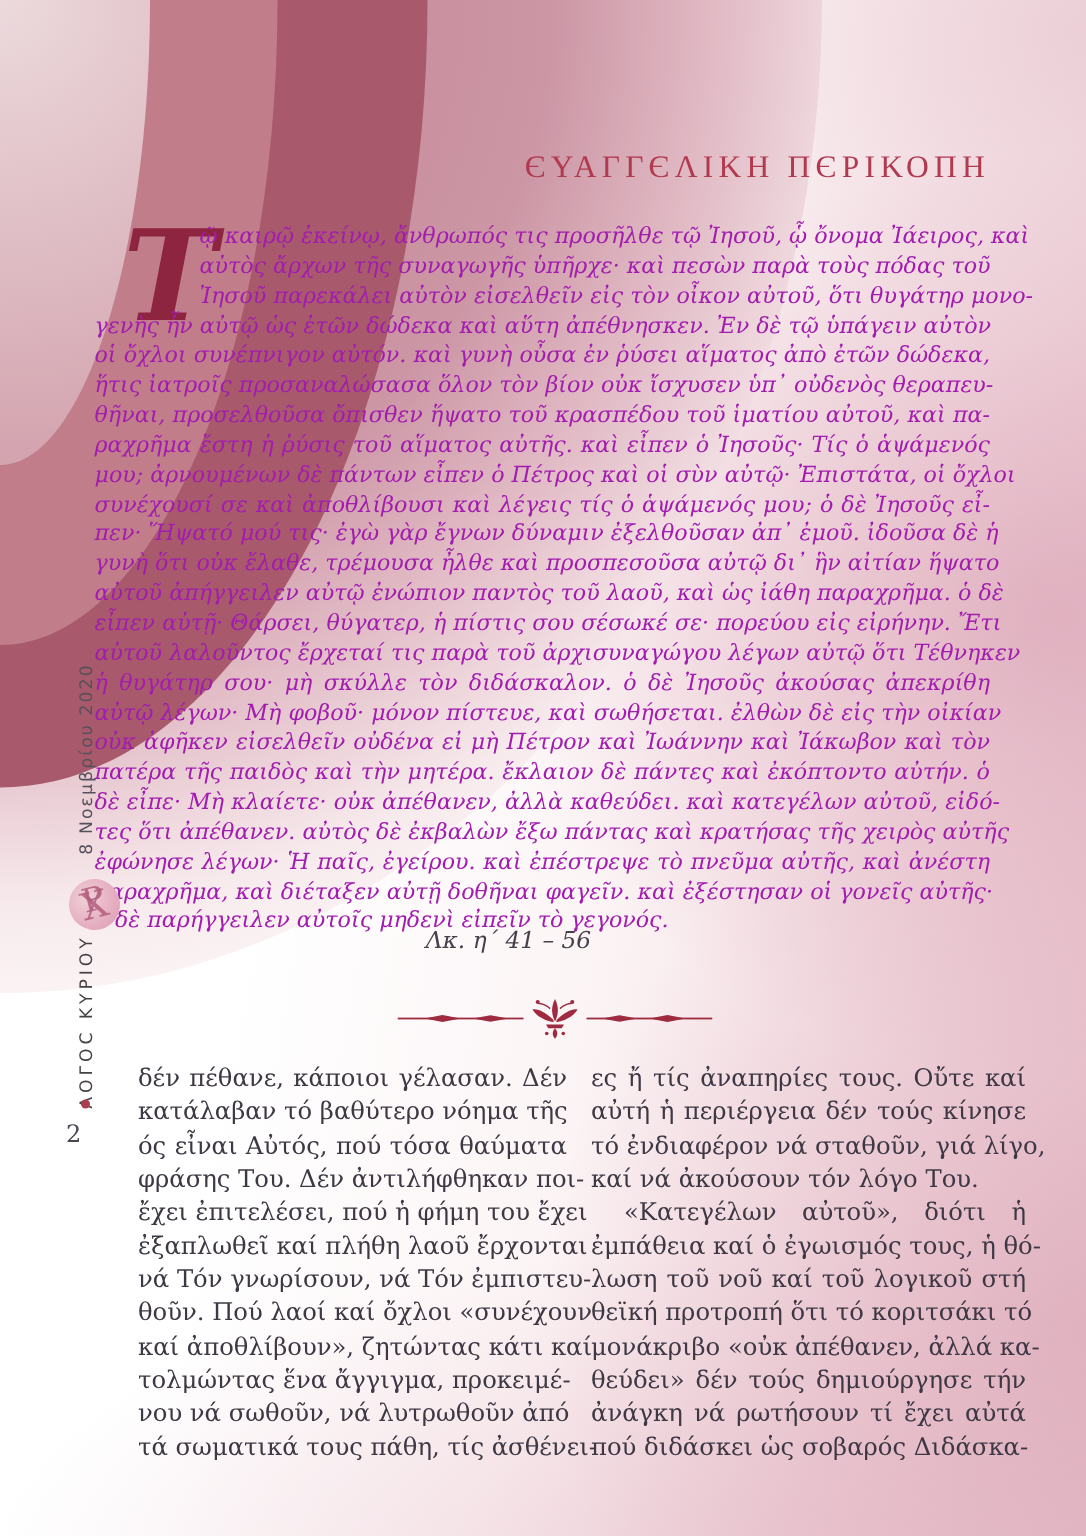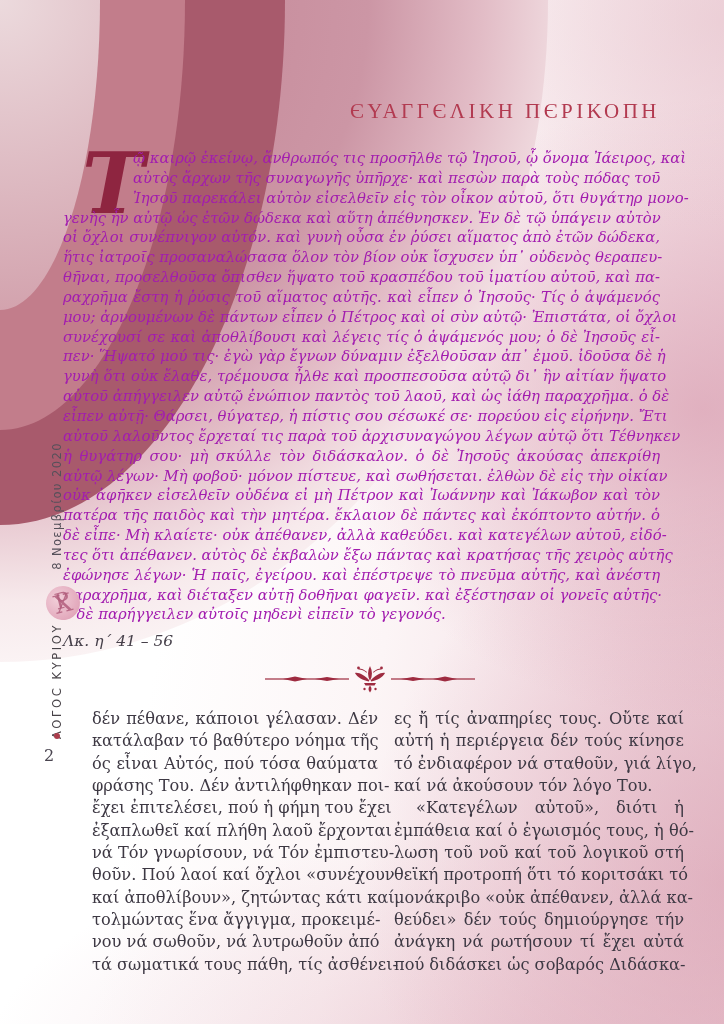--- a/index.html
+++ b/index.html
@@ -24,21 +24,21 @@
   }
   
   .gospel{left:63px;top:148px;width:597px;color:#a21caf;font-style:italic;}
   .gospel .tline{height:19.85px;line-height:19.85px;font-size:14.8px;}
   .gospel .tline-pad{padding-left:70px;}
   .dropcap{
     left:82px;top:142px;font-family:"DejaVu Serif", serif;font-style:italic;
     font-size:84px;line-height:84px;color:#8e2540;font-weight:bold;
   }
   .reference{
-    left:63px;top:632px;width:552px;text-align:left;
+    left:63px;top:618px;width:552px;text-align:center;
     font-style:italic;font-size:15.5px;color:#46404a;
   }
   
   .tline{text-align:justify;text-align-last:justify;white-space:nowrap;}
   .tline-end{text-align-last:left;}
   .tline-indent{padding-left:22px;}
   
   .divider{left:265px;top:664px;width:210px;height:30px;}
   
   .columns{left:76px;top:708px;width:604px;display:flex;gap:16px;color:#3d3843;}

